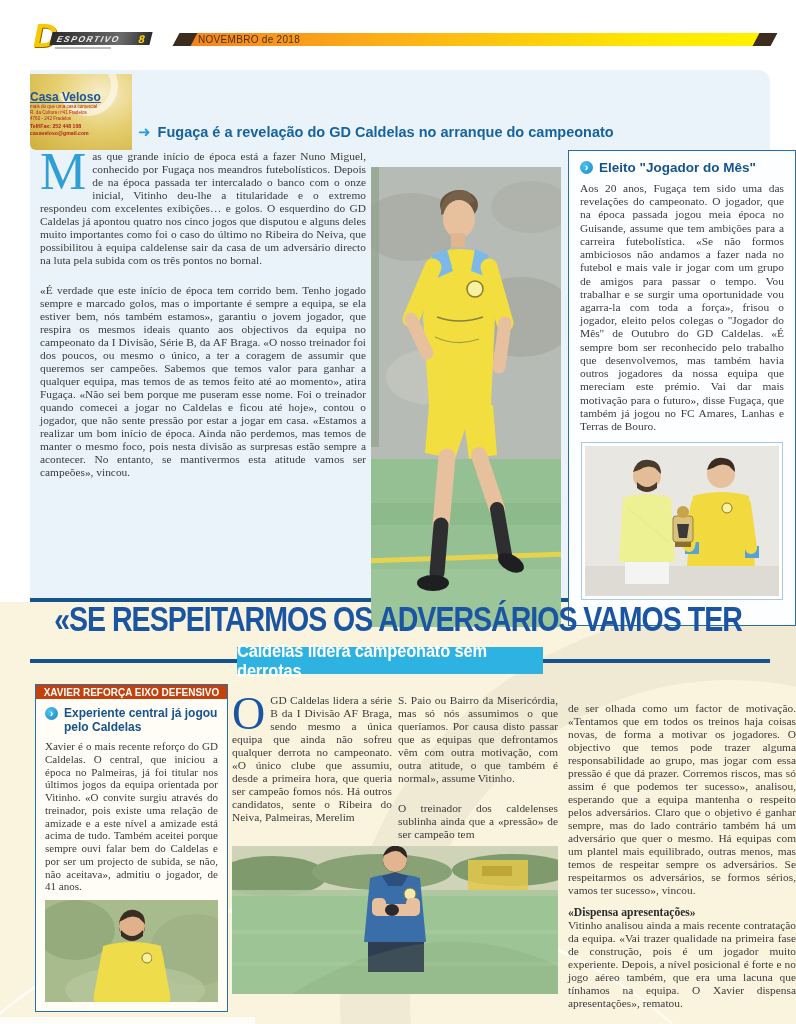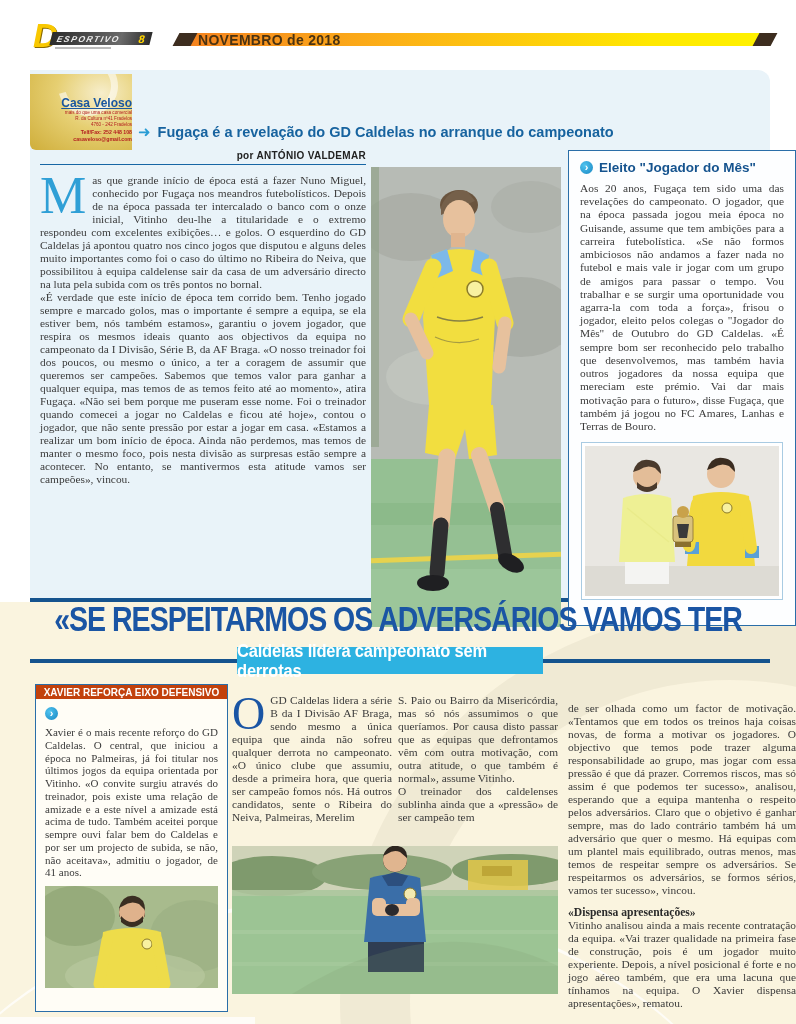--- a/index.html
+++ b/index.html
@@ -32,58 +32,58 @@
   .logo-underline { position:absolute; left:22px; top:27px; width:56px; height:2px; background:#bbb; }
   .date-bar {
     position:absolute; left:182px; top:33px; width:586px; height:13px;
     background:linear-gradient(90deg,#f58220 0%,#fcaf17 35%,#ffe800 80%,#fff200 100%);
     display:flex; align-items:center;
   }
   .date-bar .cap { position:absolute; top:0; width:18px; height:13px; background:#3d2d1f; }
   .date-bar .cap-l { left:-6px; transform:skewX(-28deg); }
   .date-bar .cap-r { right:-6px; transform:skewX(-28deg); }
   .date-text {
-    font-family:"Liberation Sans",sans-serif; font-weight:bold; font-size:14px;
+    font-family:"Liberation Sans",sans-serif; font-weight:normal; font-size:10px;
     color:#4a3312; padding-left:16px; letter-spacing:0.3px;
   }
   
   .panel-blue { position:absolute; left:30px; top:70px; width:740px; height:528px;
     background:#e9f3f9; border-radius:0 12px 0 0; }
   .rule-section { position:absolute; left:30px; top:598px; width:740px; height:4px; background:#15538e; }
   .panel-cream { position:absolute; left:0; top:602px; width:796px; height:422px; background:#faf4df; }
   .watermark { position:absolute; left:340px; top:610px; width:780px; height:780px;
     border-radius:50%; border:70px solid rgba(160,150,120,0.10); pointer-events:none; }
   .watermark2 { position:absolute; left:-120px; top:900px; width:900px; height:700px;
     border-radius:50%; border-top:4px solid rgba(255,255,255,0.75); pointer-events:none; }
   
   .ad-box {
     position:absolute; left:30px; top:74px; width:102px; height:76px;
     background:radial-gradient(ellipse at 70% 25%, #f7eecb 0%, #e6cf72 45%, #cfae3a 100%);
-    border-radius:0 0 0 6px; overflow:hidden; text-align:right; padding-top:22px;
+    border-radius:0 0 0 6px; overflow:hidden; text-align:left; padding-top:16px;
   }
   .ad-swirl { position:absolute; left:28px; top:-18px; width:60px; height:60px; border-radius:50%;
     border:7px solid rgba(255,255,255,0.55); border-left-color:transparent; transform:rotate(30deg); }
   .ad-title { font-family:"Liberation Sans",sans-serif; font-weight:bold; font-size:12px;
     color:#1a57a0; text-decoration:underline; position:relative; }
   .ad-small { font-family:"Liberation Sans",sans-serif; font-size:4.6px; color:#b32020;
     line-height:1.35; position:relative; }
   .ad-small.b { font-weight:bold; font-size:5.2px; }
   
   .headline1 { position:absolute; left:130px; top:80px; width:655px; text-align:center; }
   .headline1 span { display:inline-block; font-family:"Liberation Sans",sans-serif;
     font-weight:900; font-size:28px; letter-spacing:-1px; color:#3fb5e6; transform:scale(1.02,1.25); }
   .subhead1 { position:absolute; left:138px; top:124px; display:flex; align-items:center; gap:7px; }
   .arrow-ic { font-size:15px; color:#2a9cd4; line-height:1; }
   .subhead-text { font-family:"Liberation Sans",sans-serif; font-weight:bold; font-size:14.5px; color:#17639f; }
   .col-left { position:absolute; left:40px; top:150px; width:326px; }
   .byline { text-align:right; font-family:"Liberation Sans",sans-serif; font-weight:bold;
     font-size:10px; color:#222; padding-bottom:3px; border-bottom:1.5px solid #1766a5;
     margin-bottom:9px; letter-spacing:0.3px; }
   .bodytext { font-size:11.4px; line-height:1.14; color:#3b3b3b; text-align:justify; }
-  .bodytext p + p { margin-top:0; }
+  .bodytext p + p { margin-top:17px; }
   .dropcap { float:left; font-size:52px; line-height:40px; padding:2px 6px 0 0; color:#2f9fd6; }
   .dropcap2 { float:left; font-size:46px; line-height:36px; padding:2px 5px 0 0; color:#1a55a4; }
   
   .photo { position:absolute; overflow:hidden; }
   .photo-main { left:371px; top:167px; width:190px; height:460px; }
   .photo-frame { border:1px solid #a9cbe2; background:#fff; padding:3px; }
   
   .sidebar { position:absolute; left:568px; top:150px; width:228px; height:476px;
     background:#fdfeff; border:1.5px solid #2a6ea8; }
   .sb-header { height:22px; background:#15538e; color:#fff; display:flex; align-items:center;
@@ -156,21 +156,20 @@
     <div class="ad-small b">Telf/Fax: 252 448 108</div>
     <div class="ad-small b">casaveloso@gmail.com</div>
   </div>
 
   <div class="subhead1">
     <span class="arrow-ic">➜</span>
     <span class="subhead-text">Fugaça é a revelação do GD Caldelas no arranque do campeonato</span>
   </div>
 
   <div class="col-left">
-    <div class="byline">por ANTÓNIO VALDEMAR</div>
     <div class="bodytext">
       <p><span class="dropcap">M</span><span>as que grande início de época está a fazer Nuno Miguel, conhecido por Fugaça nos meandros futebolísticos. Depois de na época passada ter intercalado o banco com o onze inicial, Vitinho deu-lhe a titularidade e o extremo respondeu com excelentes exibições… e golos. O esquerdino do GD Caldelas já apontou quatro nos cinco jogos que disputou e alguns deles muito importantes como foi o caso do último no Ribeira do Neiva, que possibilitou à equipa caldelense sair da casa de um adversário directo na luta pela subida com os três pontos no bornal.</span></p>
       <p>«É verdade que este início de época tem corrido bem. Tenho jogado sempre e marcado golos, mas o importante é sempre a equipa, se ela estiver bem, nós também estamos», garantiu o jovem jogador, que respira os mesmos ideais quanto aos objectivos da equipa no campeonato da I Divisão, Série B, da AF Braga. «O nosso treinador foi dos poucos, ou mesmo o único, a ter a coragem de assumir que queremos ser campeões. Sabemos que temos valor para ganhar a qualquer equipa, mas temos de as temos feito até ao momento», atira Fugaça. «Não sei bem porque me puseram esse nome. Foi o treinador quando comecei a jogar no Caldelas e ficou até hoje», contou o jogador, que não sente pressão por estar a jogar em casa. «Estamos a realizar um bom início de época. Ainda não perdemos, mas temos de manter o mesmo foco, pois nesta divisão as surpresas estão sempre a acontecer. No entanto, se mantivermos esta atitude vamos ser campeões», vincou.</p>
     </div>
   </div>
 
   <div class="photo photo-main">
     <svg width="190" height="460" viewBox="0 0 190 460">
       <rect x="0" y="0" width="190" height="292" fill="#b7bbb5"></rect>
       <ellipse cx="40" cy="60" rx="50" ry="34" fill="#a6aaa2" opacity="0.7"></ellipse>
@@ -253,20 +252,21 @@
   <div class="strap-rule"></div>
   <div class="strap-box">
     <span>Caldelas lidera campeonato sem derrotas</span>
   </div>
 
   <div class="xavier-box">
     <div class="xv-header">XAVIER REFORÇA EIXO DEFENSIVO</div>
     <div class="xv-inner">
       <div class="item-title xv-title">
         <span class="chev">›</span>
+        <span>Experiente central já jogou pelo Caldelas</span>
       </div>
       <div class="xv-body">Xavier é o mais recente reforço do GD Caldelas. O central, que iniciou a época no Palmeiras, já foi titular nos últimos jogos da equipa orientada por Vitinho. «O convite surgiu através do treinador, pois existe uma relação de amizade e a este nível a amizade está acima de tudo. Também aceitei porque sempre ouvi falar bem do Caldelas e por ser um projecto de subida, se não, não aceitava», admitiu o jogador, de 41 anos.</div>
       <div class="photo-xavier">
         <svg width="175" height="102" viewBox="0 0 175 102">
           <rect width="175" height="102" fill="#a8bb8d"></rect>
           <ellipse cx="30" cy="30" rx="40" ry="30" fill="#91a877" opacity="0.8"></ellipse>
           <ellipse cx="150" cy="50" rx="45" ry="36" fill="#9cb284" opacity="0.8"></ellipse>
           <ellipse cx="90" cy="90" rx="70" ry="24" fill="#b8c79e" opacity="0.7"></ellipse>
           <circle cx="87" cy="26" r="13" fill="#dfb causa"></circle>
           <circle cx="87" cy="26" r="13" fill="#dfb astonished"></circle>

